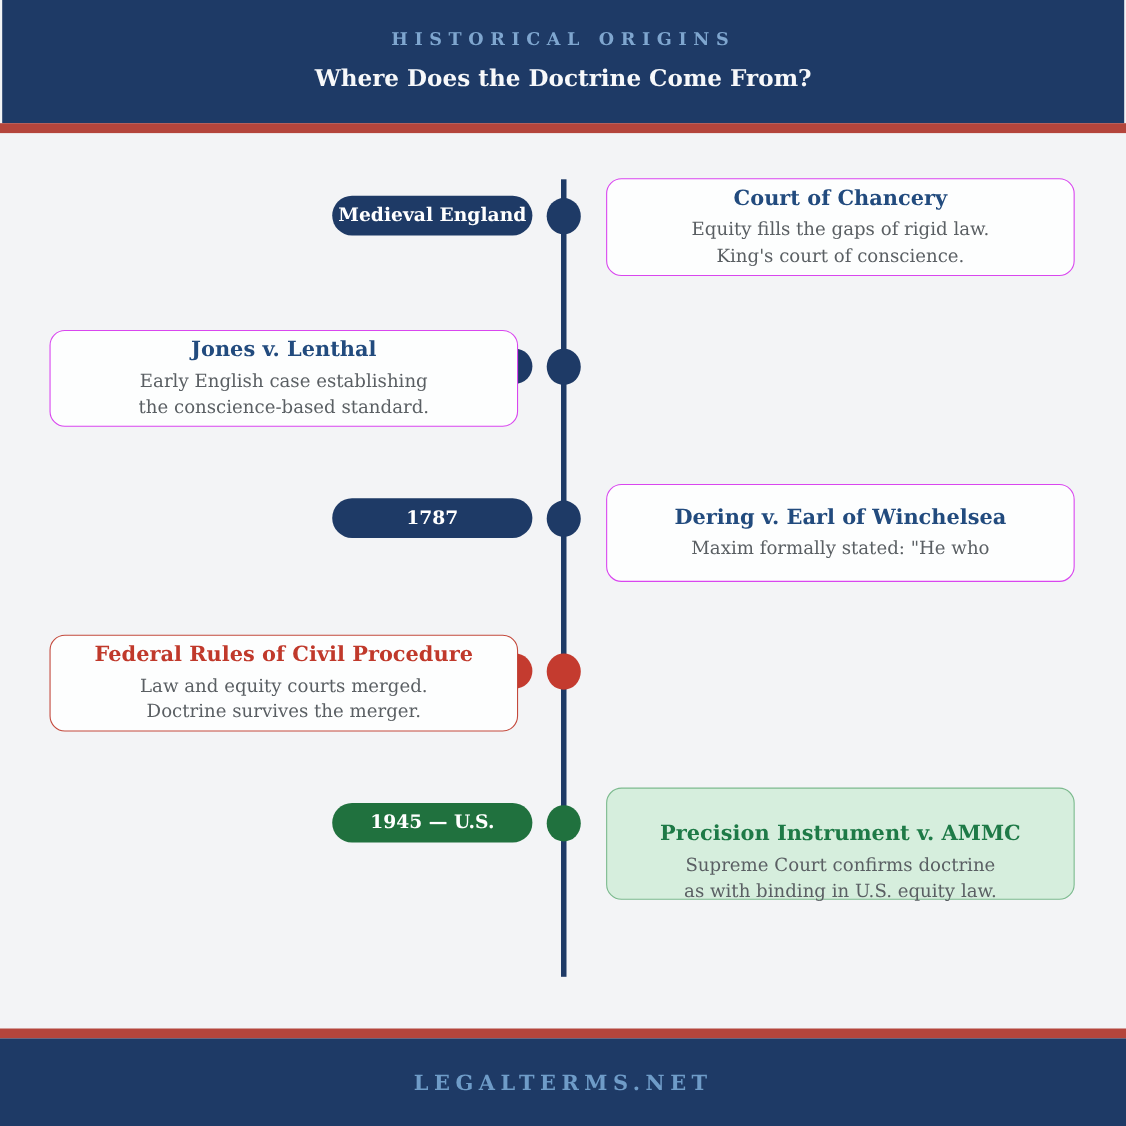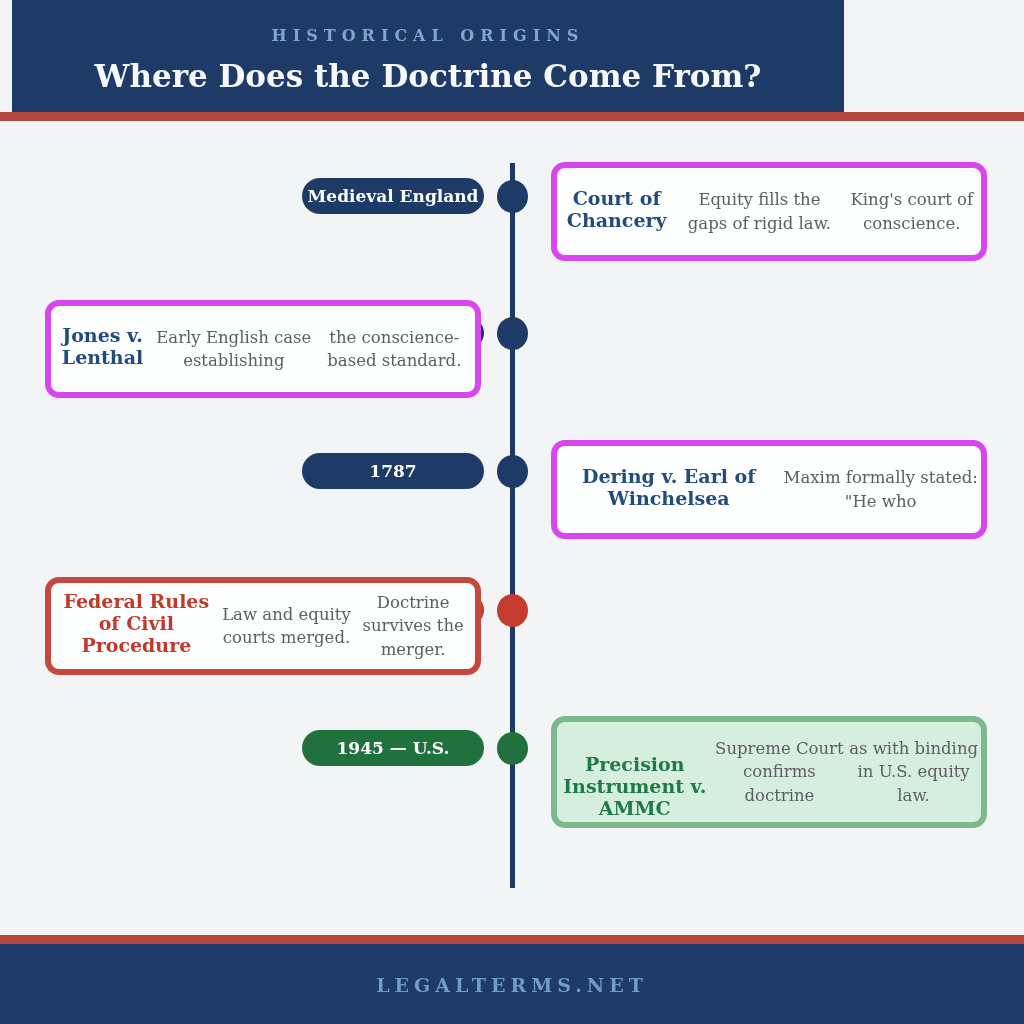--- a/index.html
+++ b/index.html
@@ -11,34 +11,34 @@
     position: relative;
     width: 1024px;
     height: 1024px;
     margin: 0 auto;
     background: #f3f4f6;
     overflow: hidden;
   }
 
   
   .header {
-    position: absolute; left: 12px; top: 0; width: 832px; height: 112px;
+    position: absolute; left: 2px; top: 0; width: 1020px; height: 112px;
     background: #1e3a66;
   }
   .eyebrow {
     position: absolute; left: 0; top: 26px; width: 100%;
     text-align: center;
     font-size: 16px; font-weight: bold;
     letter-spacing: 6px;
     color: #7fa6cf;
   }
   .main-title {
     position: absolute; left: 0; top: 58px; width: 100%;
     text-align: center;
-    font-size: 31px; font-weight: bold;
+    font-size: 21px; font-weight: bold;
     color: #f7f8fa;
   }
   .accent-bar-top {
     position: absolute; left: 0; top: 112px; width: 1024px; height: 9px;
     background: #b4453c;
   }
 
   
   .accent-bar-bottom {
     position: absolute; left: 0; top: 935px; width: 1024px; height: 9px;
@@ -90,23 +90,23 @@
     text-align: center;
   }
   .pill.navy  { background: #1e3a66; }
   .pill.green { background: #20713e; }
 
   
   .card {
     position: absolute;
     width: 424px;
     background: #fdfefe;
-    border: 6px solid #d946ef;
+    border: 1px solid #d946ef;
     border-radius: 14px;
-    display: flex; flex-direction: row;
+    display: flex; flex-direction: column;
     align-items: center; justify-content: center;
     text-align: center;
     z-index: 2;
   }
   .card.red-theme   { border-color: #c4493c; }
   .card.green-theme { background: #d6eedd; border-color: #7cba8e; }
   .card-title {
     font-size: 19px; font-weight: bold;
     color: #224b7e;
     margin-bottom: 6px;

